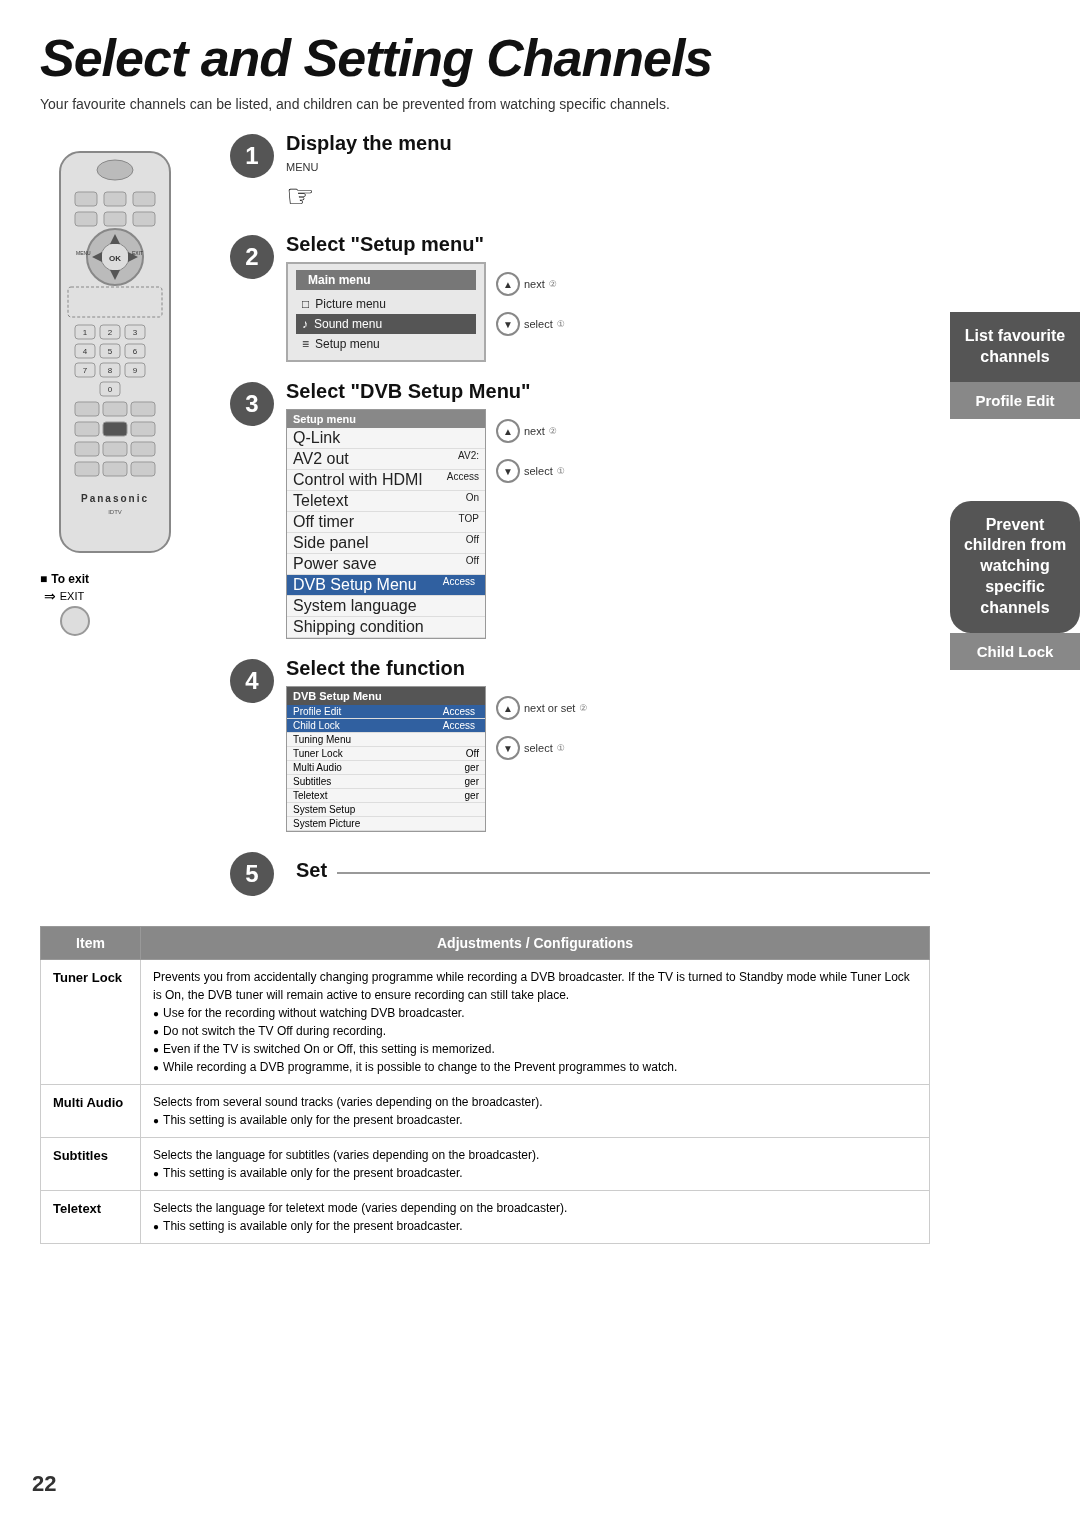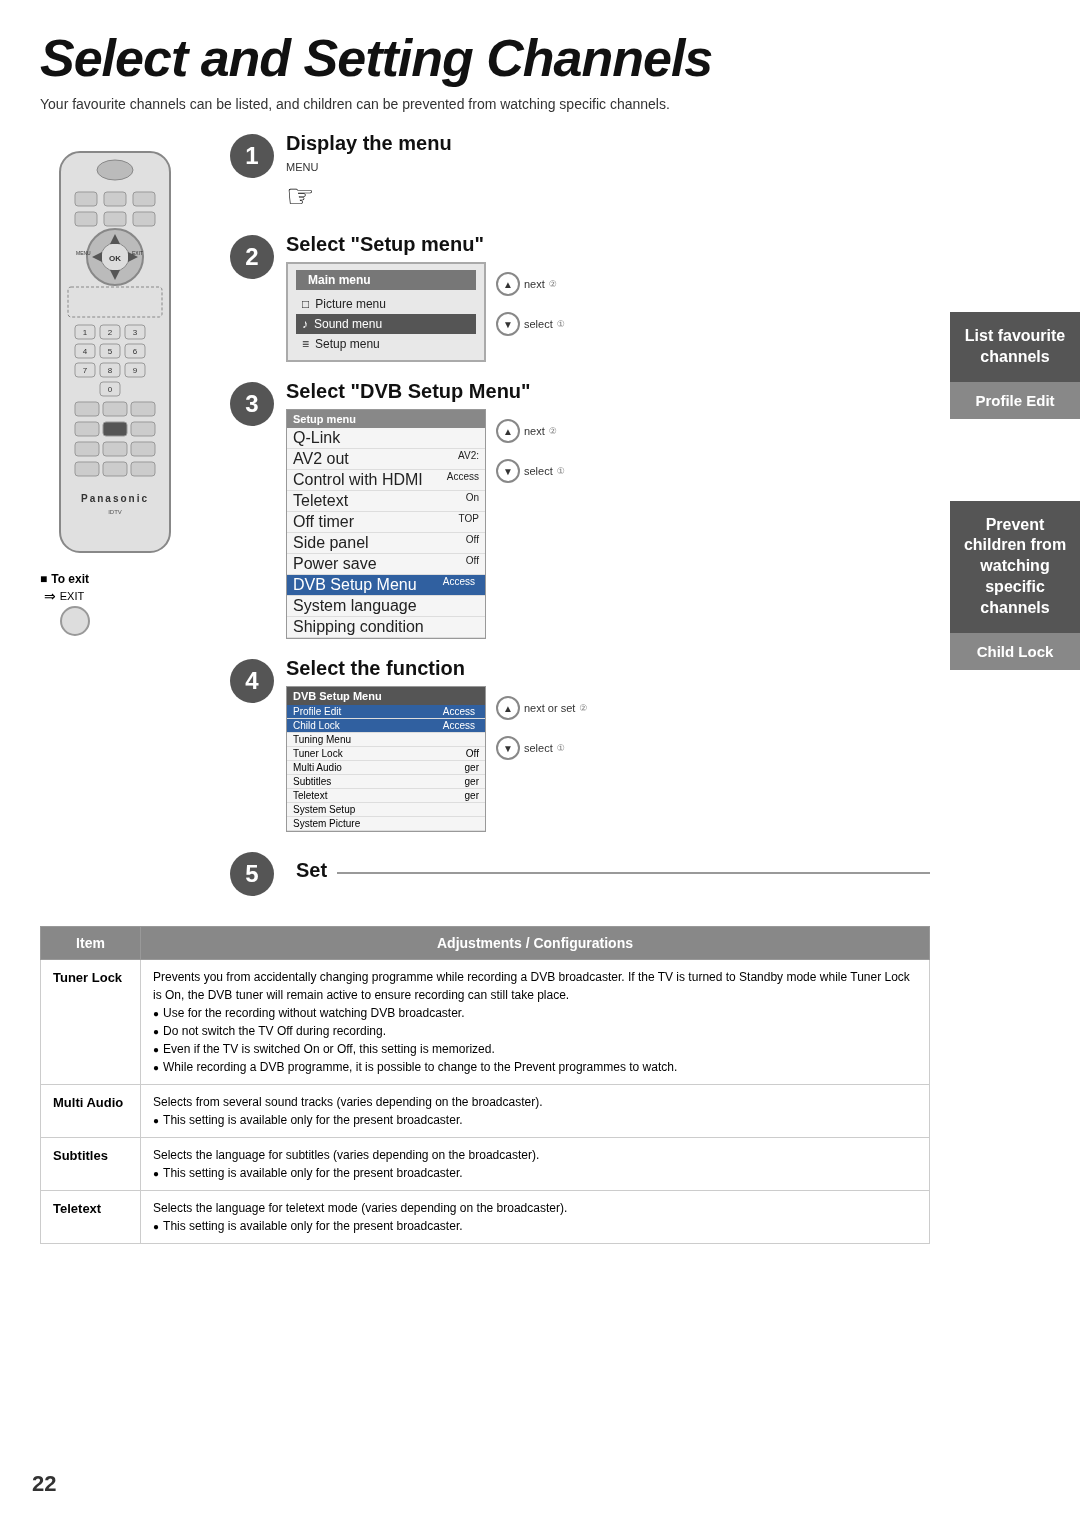--- a/index.html
+++ b/index.html
@@ -75,20 +75,21 @@
 
     .sidebar-section2 {
       background: #555;
       color: #fff;
       padding: 14px 10px;
       text-align: center;
       font-size: 16px;
       font-weight: bold;
       line-height: 1.3;
       margin-top: 80px;
+      border-radius: 21px;
     }
 
     .sidebar-btn2 {
       background: #888;
       color: #fff;
       padding: 10px 10px;
       text-align: center;
       font-size: 15px;
       font-weight: bold;
     }

